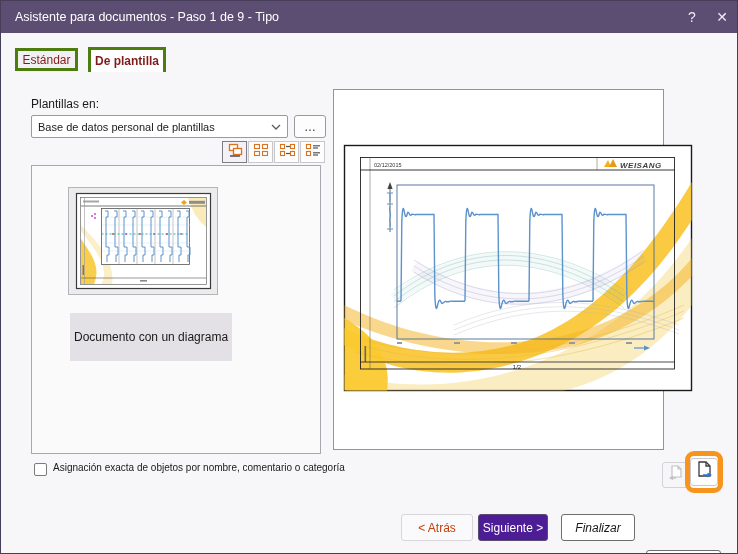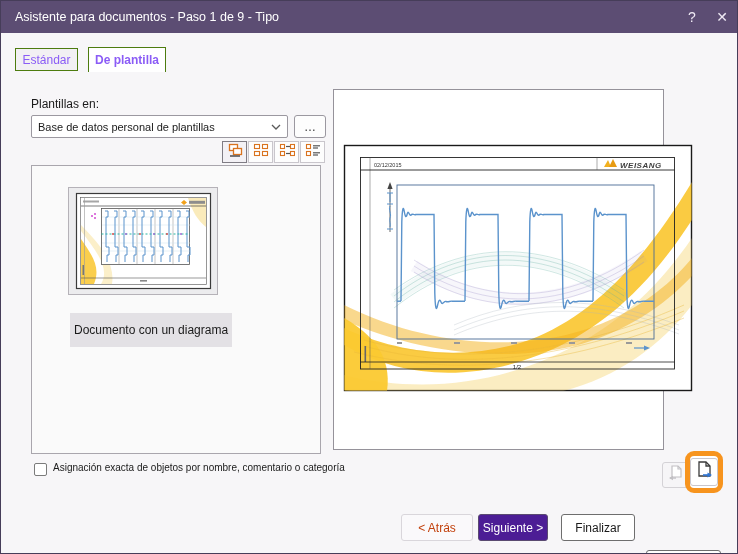--- a/index.html
+++ b/index.html
@@ -2,51 +2,51 @@
 <html><head>
 <meta charset="utf-8">
 <style>
   html,body{margin:0;padding:0;background:#d8d6da;font-family:"Liberation Sans",sans-serif;}
   .dialog{position:relative;width:738px;height:554px;background:#f7f6f8;border:1px solid #463d59;box-sizing:border-box;overflow:hidden;}
   
   .titlebar{position:absolute;left:0;top:0;width:100%;height:32px;background:#5c4d73;display:flex;align-items:center;}
   .titlebar .title{color:#ffffff;font-size:12.5px;padding-left:14px;flex:1;}
   .tb-btn{width:30px;height:32px;color:#efeaf4;font-size:14px;display:flex;align-items:center;justify-content:center;cursor:default;}
   
-  .tab{position:absolute;top:47px;height:23px;box-sizing:border-box;border:1px solid #4d7c0f;background:#f2f0f3;color:#8b5cf6;font-size:12px;display:flex;align-items:center;justify-content:center;}
+  .tab{position:absolute;top:47px;height:23px;box-sizing:border-box;border:3px solid #4d7c0f;background:#f2f0f3;color:#7f1d1d;font-size:12px;display:flex;align-items:center;justify-content:center;}
   .tab.active{top:46px;height:25px;background:#ffffff;border-bottom:none;z-index:2;}
   .tab-1{left:14px;width:63px;}
   .tab-2{left:87px;width:78px;font-weight:bold;}
   
   .lbl{position:absolute;font-size:12px;color:#1a1a1a;}
   .combo{position:absolute;left:30px;top:114px;width:257px;height:23px;box-sizing:border-box;border:1px solid #9b98a0;border-radius:2px;background:#fff;display:flex;align-items:center;font-size:11px;color:#1a1a1a;}
   .combo .val{flex:1;padding-left:6px;white-space:nowrap;overflow:hidden;}
   .combo .chev{width:22px;display:flex;align-items:center;justify-content:center;}
   .browse{position:absolute;left:293px;top:114px;width:32px;height:23px;box-sizing:border-box;border:1px solid #9b98a0;border-radius:3px;background:#fdfdfd;font-size:12px;color:#333;display:flex;align-items:center;justify-content:center;}
   .viewbar{position:absolute;left:221px;top:140px;display:flex;gap:1px;background:#f1eff2;}
   .vbtn{width:25px;height:22px;box-sizing:border-box;border:1px solid #c9c6cc;background:#fdfdfd;display:flex;align-items:center;justify-content:center;}
   .vbtn.sel{border-color:#7f7c84;background:#f3f1f5;}
   .listbox{position:absolute;left:30px;top:164px;width:290px;height:289px;box-sizing:border-box;border:1px solid #a9a6ad;background:#fafafa;}
   .thumb{position:absolute;left:36px;top:21px;width:150px;height:108px;}
-  .caption{position:absolute;left:38px;top:147px;font-size:12px;color:#1a1a1a;background:#e3e1e5;padding:10px 4px;}
+  .caption{position:absolute;left:38px;top:147px;font-size:12px;color:#1a1a1a;background:#e3e1e5;padding:17px 4px;}
   
   .preview{position:absolute;left:332px;top:88px;width:331px;height:361px;box-sizing:border-box;border:1px solid #95929a;background:#ffffff;}
   
   .checkbox{position:absolute;left:33px;top:462px;width:13px;height:13px;box-sizing:border-box;border:1px solid #7b7b7b;border-radius:2px;background:#fff;}
   .chk-label{position:absolute;left:52px;top:461px;font-size:10px;color:#1a1a1a;}
   
   .xfer{position:absolute;box-sizing:border-box;border-radius:3px;display:flex;align-items:center;justify-content:center;}
   .xfer.import{left:661px;top:461px;width:28px;height:26px;border:1px solid #d4d2d6;background:#f6f5f7;}
   .ring{position:absolute;left:684px;top:450px;width:38px;height:42px;box-sizing:border-box;border:5px solid #f7941e;border-radius:9px;background:#ffffff;display:flex;align-items:center;justify-content:center;}
   .xfer.export{width:28px;height:28px;border:1px solid #c9c6cc;background:#ffffff;}
   
   .btn{position:absolute;top:513px;height:27px;box-sizing:border-box;border-radius:3px;font-size:12px;display:flex;align-items:center;justify-content:center;cursor:default;}
   .btn.back{left:400px;width:72px;background:#faf9fb;border:1px solid #d9d6db;color:#c2410c;}
   .btn.next{left:477px;width:70px;background:#4c1d95;border:1px solid #5a4a71;color:#ffffff;}
-  .btn.plain{background:#ffffff;border:1px solid #6e6e6e;color:#1a1a1a;}
+  .btn.plain{background:#ffffff;border:1px solid #6e6e6e;color:#1a1a1a;font-style:italic;}
   .btn.finish{left:560px;width:74px;}
   .btn.cancel{left:645px;width:75px;margin-top:36px;}
   svg text{font-family:"Liberation Sans",sans-serif;}
 </style>
 </head>
 <body>
 
 <div class="dialog">
 
   <div class="titlebar">

